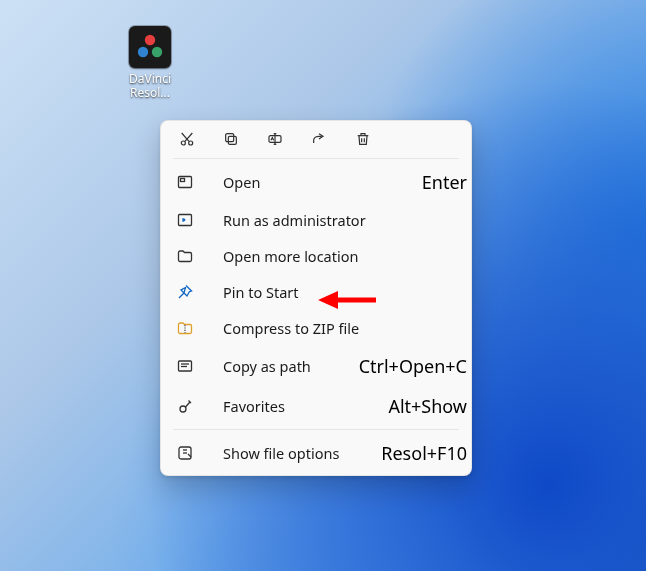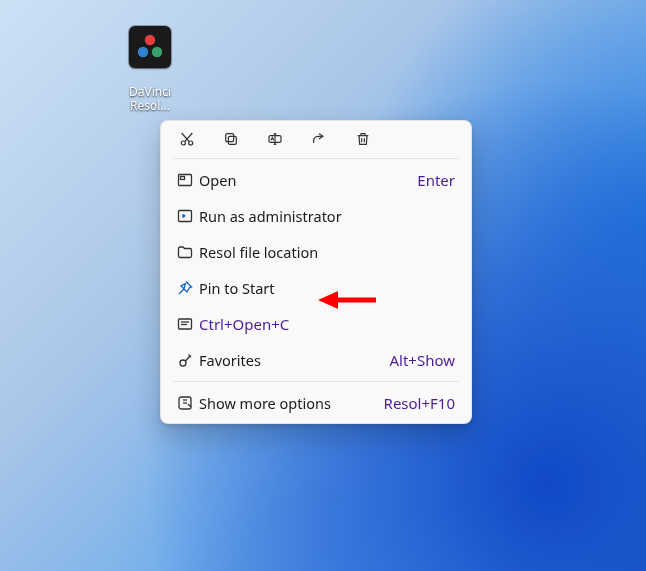--- a/index.html
+++ b/index.html
@@ -47,21 +47,20 @@
     justify-content: center;
     box-shadow: 0 0 0 1px rgba(0,0,0,.25), 0 1px 2px rgba(0,0,0,.4);
   }
   .shortcut-label {
     color: #fff;
     font-size: 12px;
     line-height: 14px;
     text-align: center;
     text-shadow: 0 1px 2px rgba(0,0,0,.8);
     word-break: break-word;
-    margin-top: 13px;
   }
 
   
   .context-menu {
     position: absolute;
     top: 120px;
     left: 160px;
     width: 312px;
     background: #f9f9f9;
     border: 1px solid rgba(0,0,0,0.08);
@@ -90,44 +89,44 @@
 
   .menu-sep {
     height: 1px;
     background: rgba(0,0,0,0.08);
     margin: 3px 12px;
   }
 
   .menu-item {
     display: flex;
     align-items: center;
-    padding: 8px 16px 8px 16px;
-    gap: 6px;
+    padding: 8px 4px 8px 16px;
+    gap: 30px;
     cursor: default;
   }
   .mi-icon {
     width: 16px;
     height: 16px;
     flex: 0 0 16px;
     display: flex;
     align-items: center;
     justify-content: center;
     color: #323232;
   }
   .mi-icon svg { width: 16px; height: 16px; }
   .mi-icon.blue { color: #1067c4; }
   .mi-icon.yellow { color: #e0a030; }
   .mi-label {
     flex: 1 1 auto;
     font-size: 14.5px;
     color: #1b1b1b;
   }
   .mi-shortcut {
-    font-size: 15px;
-    color: #4c1d95;
+    font-size: 18px;
+    color: #000000;
   }
 
   
   .annotation-arrow {
     position: absolute;
     top: 289px;
     left: 318px;
     width: 60px;
     height: 22px;
     pointer-events: none;
@@ -225,44 +224,55 @@
       <span class="mi-label">Run as administrator</span>
       <span class="mi-shortcut"></span>
     </div>
 
     <div class="menu-item">
       <span class="mi-icon">
         <svg viewBox="0 0 16 16" fill="none" stroke="currentColor" stroke-width="1.3">
             <path d="M1.5 4.5 C1.5 3.7 2.2 3 3 3 L6 3 L7.5 4.5 L13 4.5 C13.8 4.5 14.5 5.2 14.5 6 L14.5 12 C14.5 12.8 13.8 13.5 13 13.5 L3 13.5 C2.2 13.5 1.5 12.8 1.5 12 Z"></path>
           </svg>
       </span>
-      <span class="mi-label">Resol file location</span>
+      <span class="mi-label">Open more location</span>
       <span class="mi-shortcut"></span>
     </div>
 
     <div class="menu-item">
       <span class="mi-icon blue">
         <svg viewBox="0 0 16 16" fill="none" stroke="currentColor" stroke-width="1.3">
             <path d="M9 1.5 L14.5 7 L12.5 7.5 L10 12 L7 9 L2 14 M7 9 L4 6 L8.5 3.5 Z"></path>
           </svg>
       </span>
       <span class="mi-label">Pin to Start</span>
       <span class="mi-shortcut"></span>
     </div>
 
 
+    <div class="menu-item">
+      <span class="mi-icon yellow">
+        <svg viewBox="0 0 16 16" fill="none" stroke="currentColor" stroke-width="1.3">
+            <path d="M1.5 4.5 C1.5 3.7 2.2 3 3 3 L6 3 L7.5 4.5 L13 4.5 C13.8 4.5 14.5 5.2 14.5 6 L14.5 12 C14.5 12.8 13.8 13.5 13 13.5 L3 13.5 C2.2 13.5 1.5 12.8 1.5 12 Z"></path>
+            <path d="M8 5 V13" stroke="#888" stroke-width="2" stroke-dasharray="1.2 1.2"></path>
+          </svg>
+      </span>
+      <span class="mi-label">Compress to ZIP file</span>
+      <span class="mi-shortcut"></span>
+    </div>
 
     <div class="menu-item">
       <span class="mi-icon">
         <svg viewBox="0 0 16 16" fill="none" stroke="currentColor" stroke-width="1.3">
             <rect x="1.5" y="3" width="13" height="10" rx="1"></rect>
             <path d="M4 6 H12"></path>
             <path d="M4 8.5 H10"></path>
           </svg>
       </span>
+      <span class="mi-label">Copy as path</span>
       <span class="mi-shortcut">Ctrl+Open+C</span>
     </div>
 
     <div class="menu-item">
       <span class="mi-icon">
         <svg viewBox="0 0 16 16" fill="none" stroke="currentColor" stroke-width="1.3">
             <circle cx="6" cy="11" r="3"></circle>
             <path d="M8.5 9 L13 4"></path>
             <path d="M11.5 2.5 L14 5"></path>
           </svg>
@@ -275,21 +285,21 @@
 
     <div class="menu-item">
       <span class="mi-icon">
         <svg viewBox="0 0 16 16" fill="none" stroke="currentColor" stroke-width="1.3">
             <rect x="2" y="2" width="12" height="12" rx="2"></rect>
             <path d="M6 5 L10 5"></path>
             <path d="M6 8 L10 8"></path>
             <path d="M11 9 L14 12"></path>
           </svg>
       </span>
-      <span class="mi-label">Show more options</span>
+      <span class="mi-label">Show file options</span>
       <span class="mi-shortcut">Resol+F10</span>
     </div>
 
   </div>
 
   <svg class="annotation-arrow" viewBox="0 0 60 22">
     <line x1="58" y1="11" x2="16" y2="11" stroke="#ff0000" stroke-width="5"></line>
     <polygon points="0,11 20,2 20,20" fill="#ff0000"></polygon>
   </svg>
 

